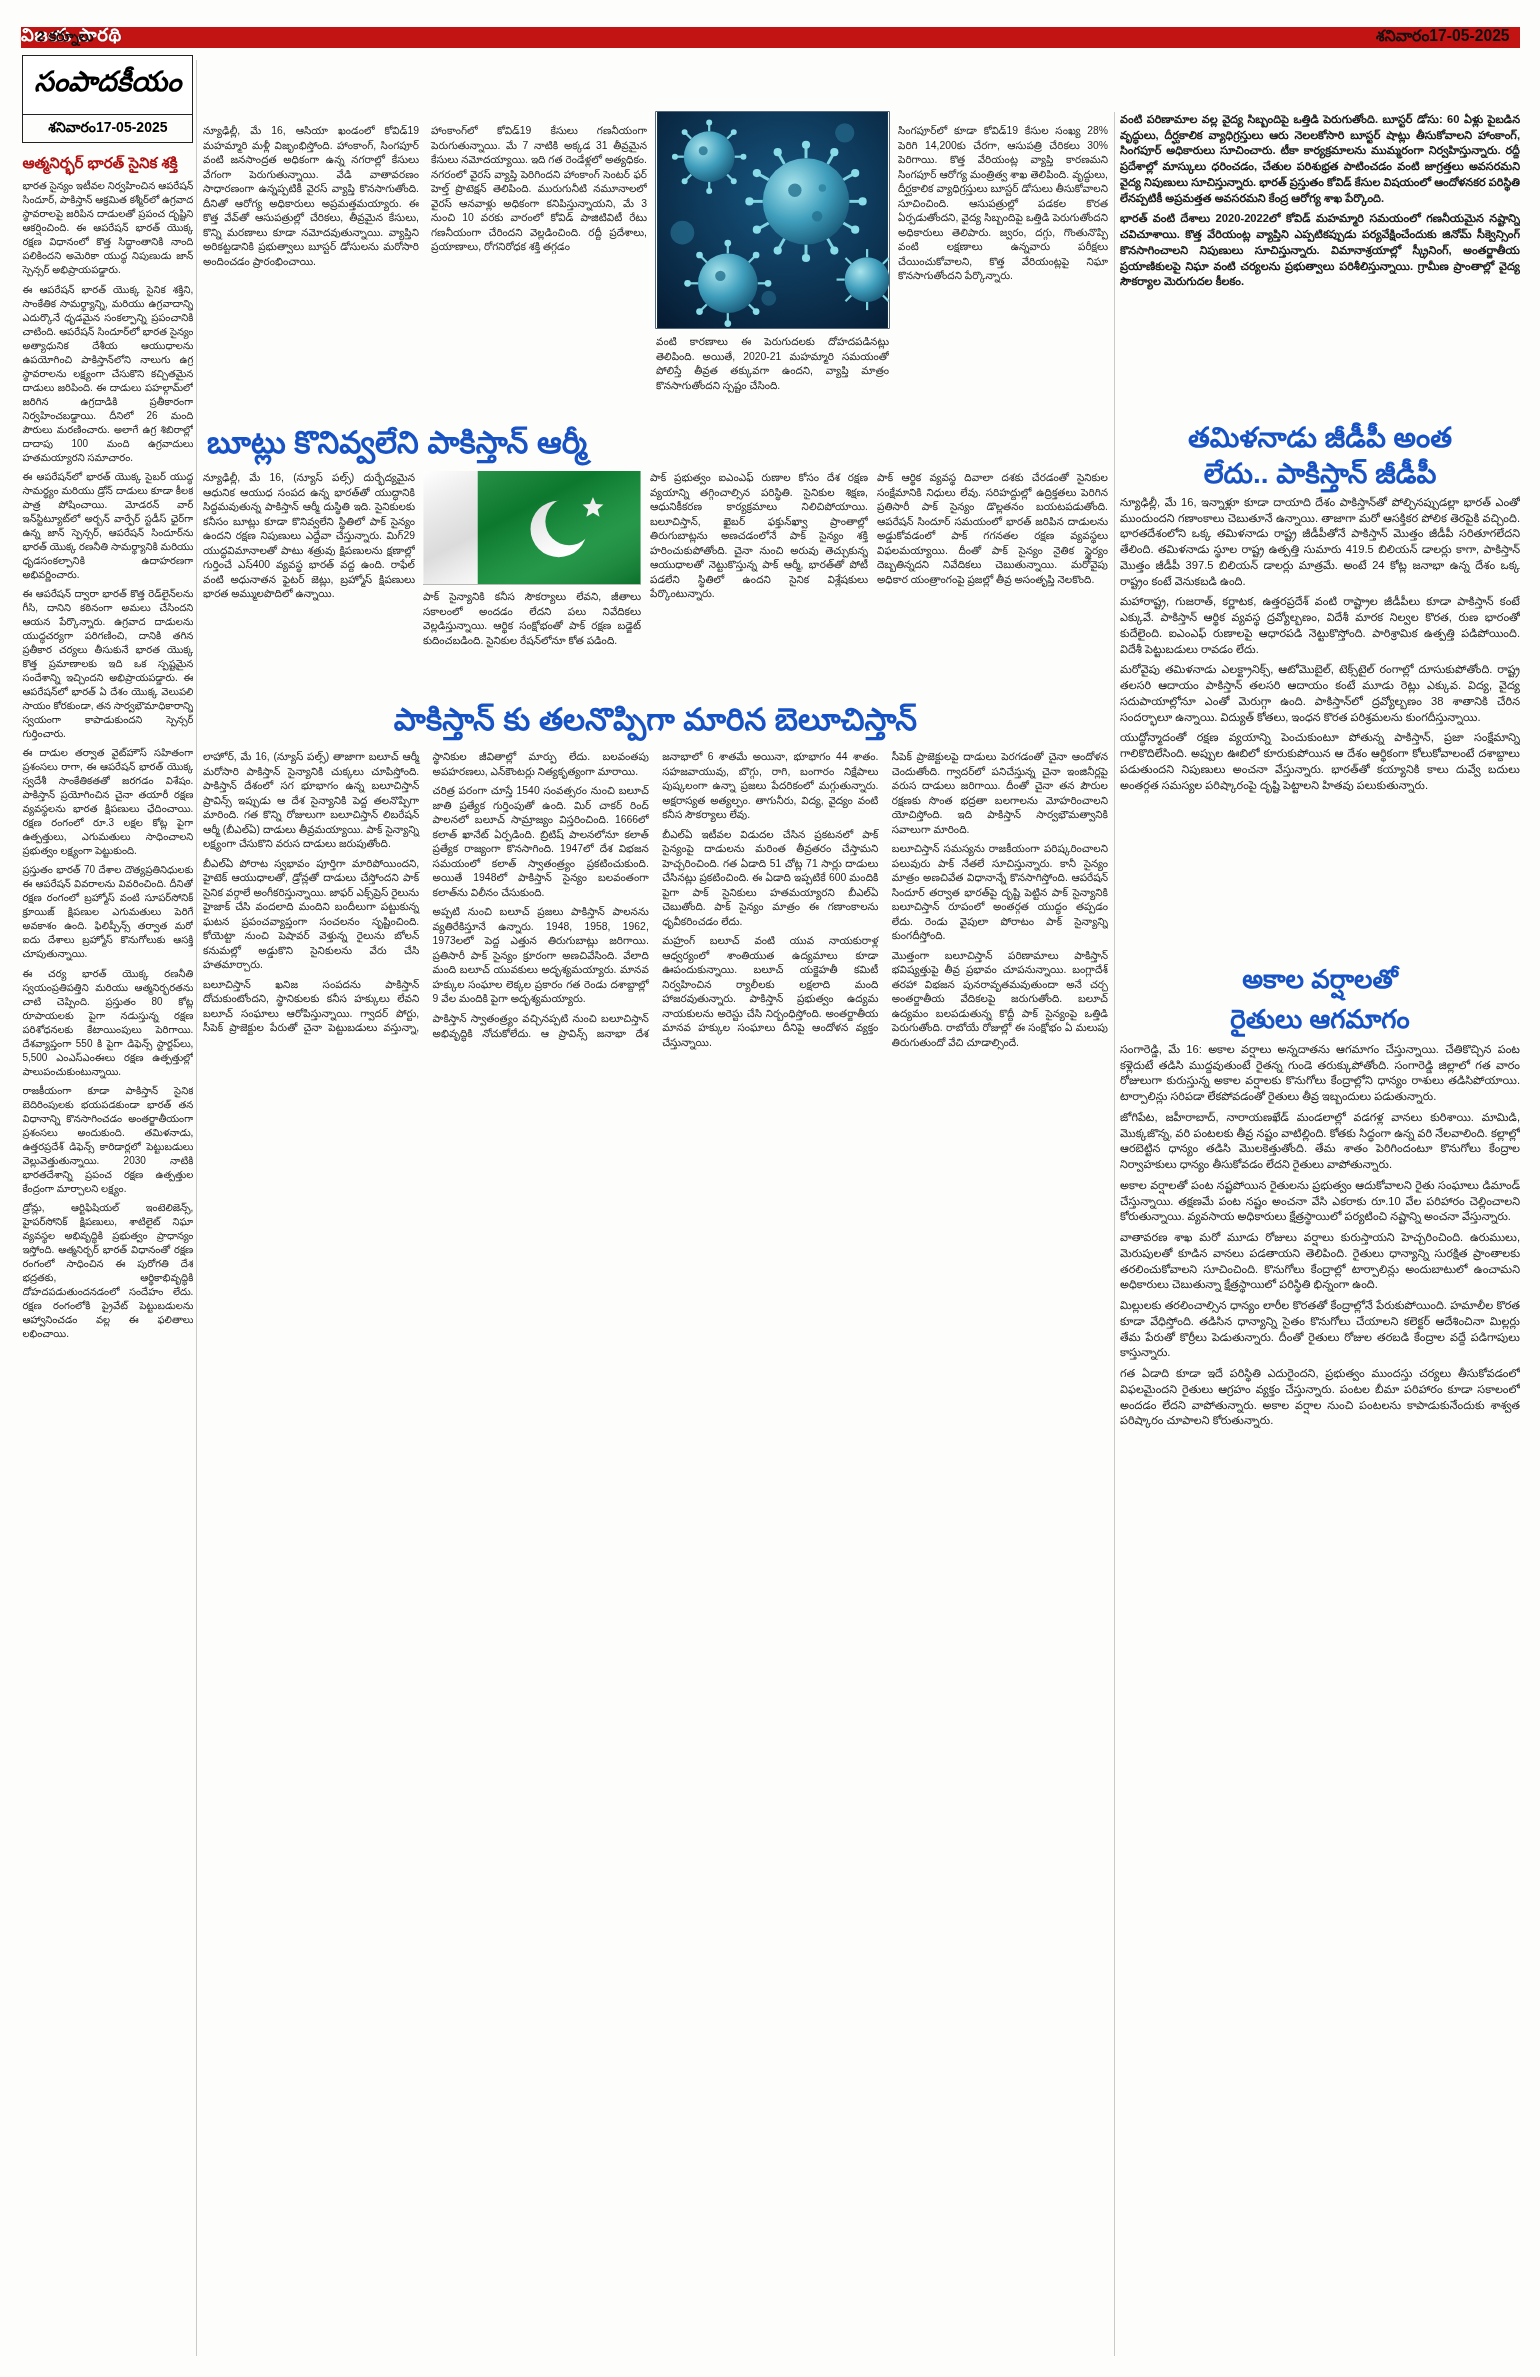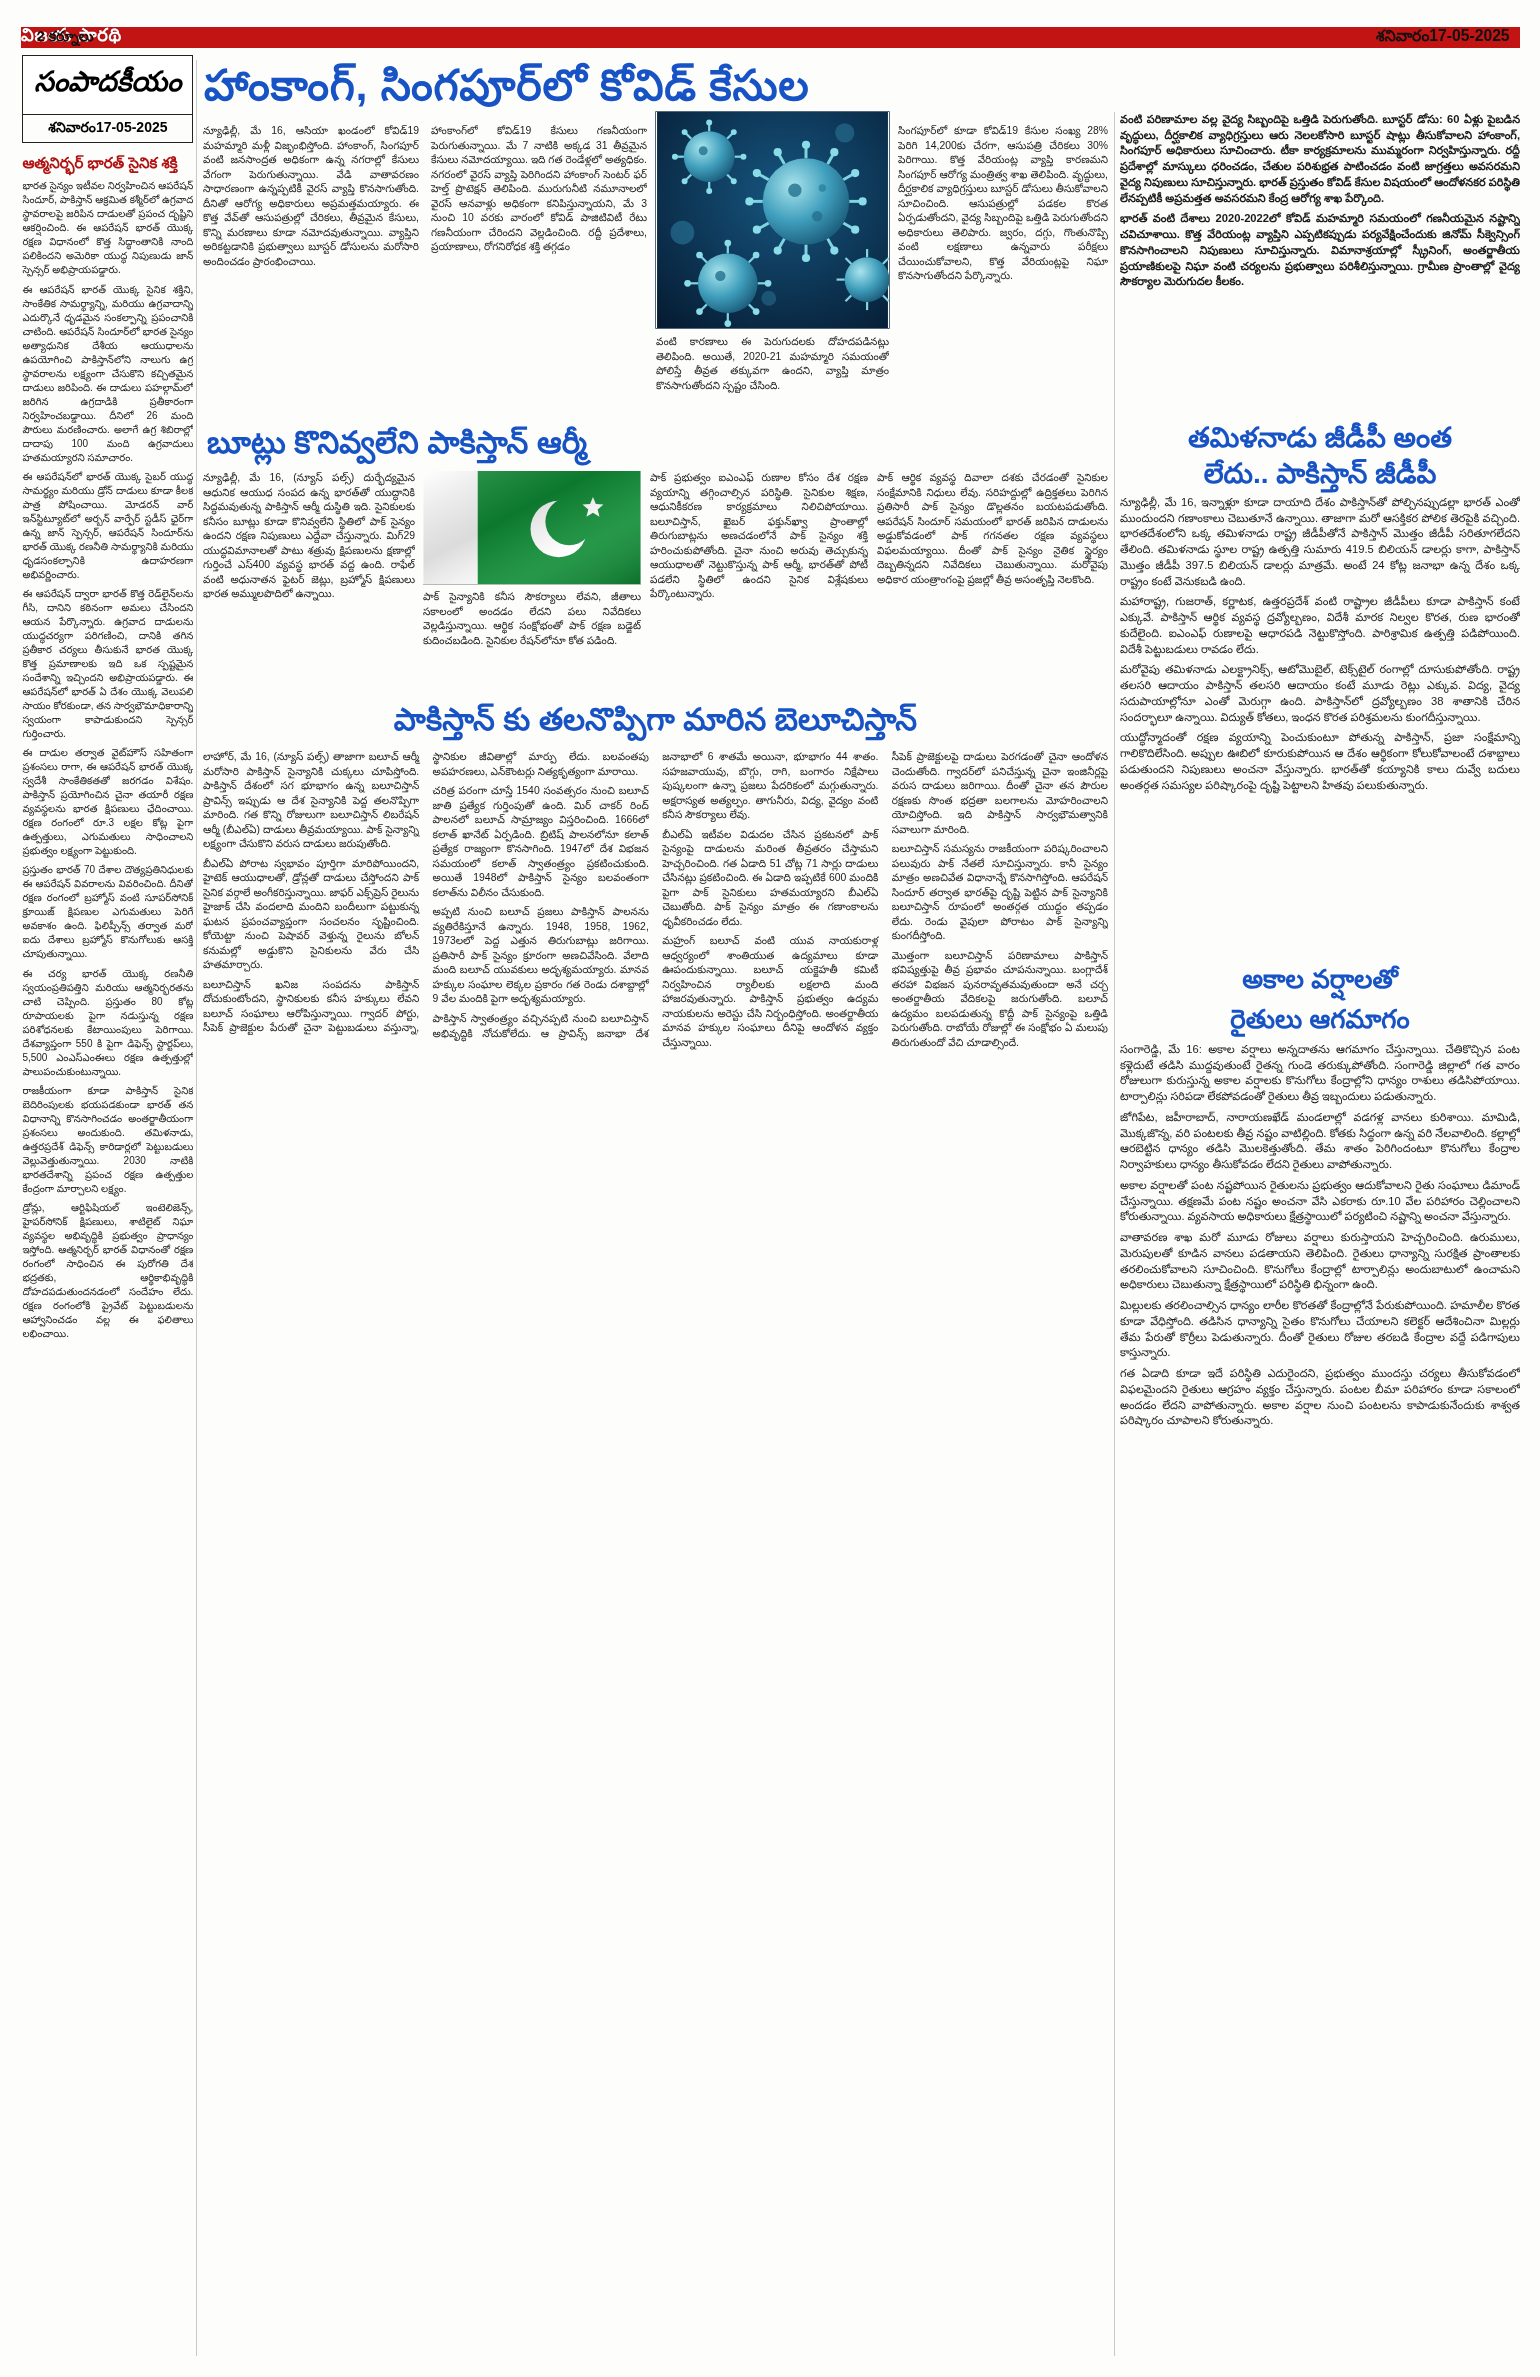--- a/index.html
+++ b/index.html
@@ -98,21 +98,20 @@
       <p>ఈ ఆపరేషన్‌లో భారత్ యొక్క సైబర్ యుద్ధ సామర్థ్యం మరియు డ్రోన్ దాడులు కూడా కీలక పాత్ర పోషించాయి. మోడరన్ వార్ ఇన్‌స్టిట్యూట్‌లో అర్బన్ వార్ఫేర్ స్టడీస్ ఛైర్‌గా ఉన్న జాన్ స్పెన్సర్, ఆపరేషన్ సిందూర్‌ను భారత్ యొక్క రణనీతి సామర్థ్యానికి మరియు ధృడసంకల్పానికి ఉదాహరణగా అభివర్ణించారు.</p>
       <p>ఈ ఆపరేషన్ ద్వారా భారత్ కొత్త రెడ్‌లైన్‌లను గీసి, దానిని కఠినంగా అమలు చేసిందని ఆయన పేర్కొన్నారు. ఉగ్రవాద దాడులను యుద్ధచర్యగా పరిగణించి, దానికి తగిన ప్రతీకార చర్యలు తీసుకునే భారత యొక్క కొత్త ప్రమాణాలకు ఇది ఒక స్పష్టమైన సందేశాన్ని ఇచ్చిందని అభిప్రాయపడ్డారు. ఈ ఆపరేషన్‌లో భారత్ ఏ దేశం యొక్క వెలుపలి సాయం కోరకుండా, తన సార్వభౌమాధికారాన్ని స్వయంగా కాపాడుకుందని స్పెన్సర్ గుర్తించారు.</p>
       <p>ఈ దాడుల తర్వాత వైట్‌హౌస్ సహితంగా ప్రశంసలు రాగా, ఈ ఆపరేషన్ భారత్ యొక్క స్వదేశీ సాంకేతికతతో జరగడం విశేషం. పాకిస్తాన్ ప్రయోగించిన చైనా తయారీ రక్షణ వ్యవస్థలను భారత క్షిపణులు ఛేదించాయి. రక్షణ రంగంలో రూ.3 లక్షల కోట్ల పైగా ఉత్పత్తులు, ఎగుమతులు సాధించాలని ప్రభుత్వం లక్ష్యంగా పెట్టుకుంది.</p>
       <p>ప్రస్తుతం భారత్ 70 దేశాల దౌత్యప్రతినిధులకు ఈ ఆపరేషన్ వివరాలను వివరించింది. దీనితో రక్షణ రంగంలో బ్రహ్మోస్ వంటి సూపర్‌సోనిక్ క్రూయిజ్ క్షిపణుల ఎగుమతులు పెరిగే అవకాశం ఉంది. ఫిలిప్పీన్స్ తర్వాత మరో ఐదు దేశాలు బ్రహ్మోస్ కొనుగోలుకు ఆసక్తి చూపుతున్నాయి.</p>
       <p>ఈ చర్య భారత్ యొక్క రణనీతి స్వయంప్రతిపత్తిని మరియు ఆత్మనిర్భరతను చాటి చెప్పింది. ప్రస్తుతం 80 కోట్ల రూపాయలకు పైగా నడుస్తున్న రక్షణ పరిశోధనలకు కేటాయింపులు పెరిగాయి. దేశవ్యాప్తంగా 550 కి పైగా డిఫెన్స్ స్టార్టప్‌లు, 5,500 ఎంఎస్‌ఎంఈలు రక్షణ ఉత్పత్తుల్లో పాలుపంచుకుంటున్నాయి.</p>
       <p>రాజకీయంగా కూడా పాకిస్తాన్ సైనిక బెదిరింపులకు భయపడకుండా భారత్ తన విధానాన్ని కొనసాగించడం అంతర్జాతీయంగా ప్రశంసలు అందుకుంది. తమిళనాడు, ఉత్తరప్రదేశ్ డిఫెన్స్ కారిడార్లలో పెట్టుబడులు వెల్లువెత్తుతున్నాయి. 2030 నాటికి భారతదేశాన్ని ప్రపంచ రక్షణ ఉత్పత్తుల కేంద్రంగా మార్చాలని లక్ష్యం.</p>
       <p>డ్రోన్లు, ఆర్టిఫిషియల్ ఇంటెలిజెన్స్, హైపర్‌సోనిక్ క్షిపణులు, శాటిలైట్ నిఘా వ్యవస్థల అభివృద్ధికి ప్రభుత్వం ప్రాధాన్యం ఇస్తోంది. ఆత్మనిర్భర్ భారత్ విధానంతో రక్షణ రంగంలో సాధించిన ఈ పురోగతి దేశ భద్రతకు, ఆర్థికాభివృద్ధికి దోహదపడుతుందనడంలో సందేహం లేదు. రక్షణ రంగంలోకి ప్రైవేట్ పెట్టుబడులను ఆహ్వానించడం వల్ల ఈ ఫలితాలు లభించాయి.</p>
     </div>
   </div>
 
-  <div class="covid-headline blue">హాంకాంగ్, సింగపూర్‌లో కోవిడ్ కేసుల</div>
 
   <div class="covid-left txt med">
     <p>న్యూఢిల్లీ, మే 16, ఆసియా ఖండంలో కోవిడ్‌19 మహమ్మారి మళ్లీ విజృంభిస్తోంది. హాంకాంగ్, సింగపూర్ వంటి జనసాంద్రత అధికంగా ఉన్న నగరాల్లో కేసులు వేగంగా పెరుగుతున్నాయి. వేడి వాతావరణం సాధారణంగా ఉన్నప్పటికీ వైరస్ వ్యాప్తి కొనసాగుతోంది. దీనితో ఆరోగ్య అధికారులు అప్రమత్తమయ్యారు. ఈ కొత్త వేవ్‌తో ఆసుపత్రుల్లో చేరికలు, తీవ్రమైన కేసులు, కొన్ని మరణాలు కూడా నమోదవుతున్నాయి. వ్యాప్తిని అరికట్టడానికి ప్రభుత్వాలు బూస్టర్ డోసులను మరోసారి అందించడం ప్రారంభించాయి.</p>
     <p>హాంకాంగ్‌లో కోవిడ్‌19 కేసులు గణనీయంగా పెరుగుతున్నాయి. మే 7 నాటికి అక్కడ 31 తీవ్రమైన కేసులు నమోదయ్యాయి. ఇది గత రెండేళ్లలో అత్యధికం. నగరంలో వైరస్ వ్యాప్తి పెరిగిందని హాంకాంగ్ సెంటర్ ఫర్ హెల్త్ ప్రొటెక్షన్ తెలిపింది. మురుగునీటి నమూనాలలో వైరస్ ఆనవాళ్లు అధికంగా కనిపిస్తున్నాయని, మే 3 నుంచి 10 వరకు వారంలో కోవిడ్ పాజిటివిటీ రేటు గణనీయంగా చేరిందని వెల్లడించింది. రద్దీ ప్రదేశాలు, ప్రయాణాలు, రోగనిరోధక శక్తి తగ్గడం</p>
   </div>
 
   <div class="covid-img">
     <svg width="233" height="216" viewBox="0 0 310 290" xmlns="http://www.w3.org/2000/svg">
       <defs>
         <radialGradient id="vbg" cx="55%" cy="38%" r="80%">

